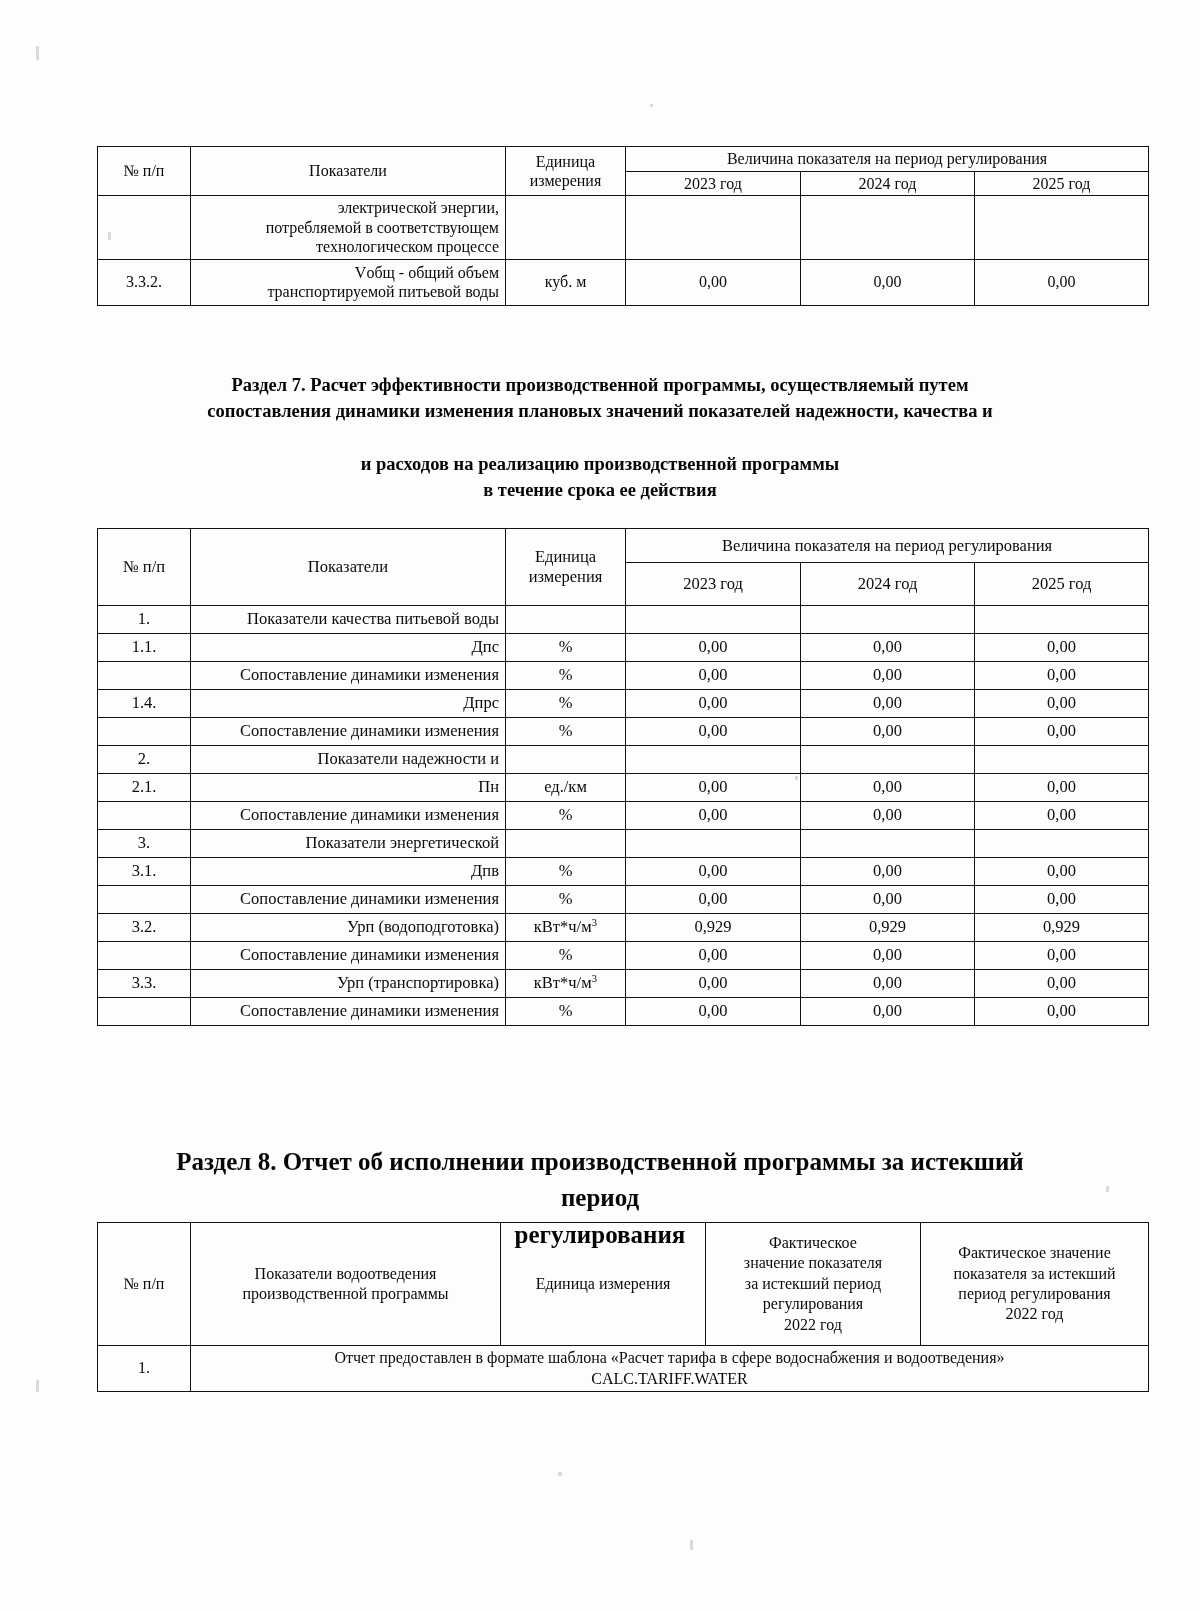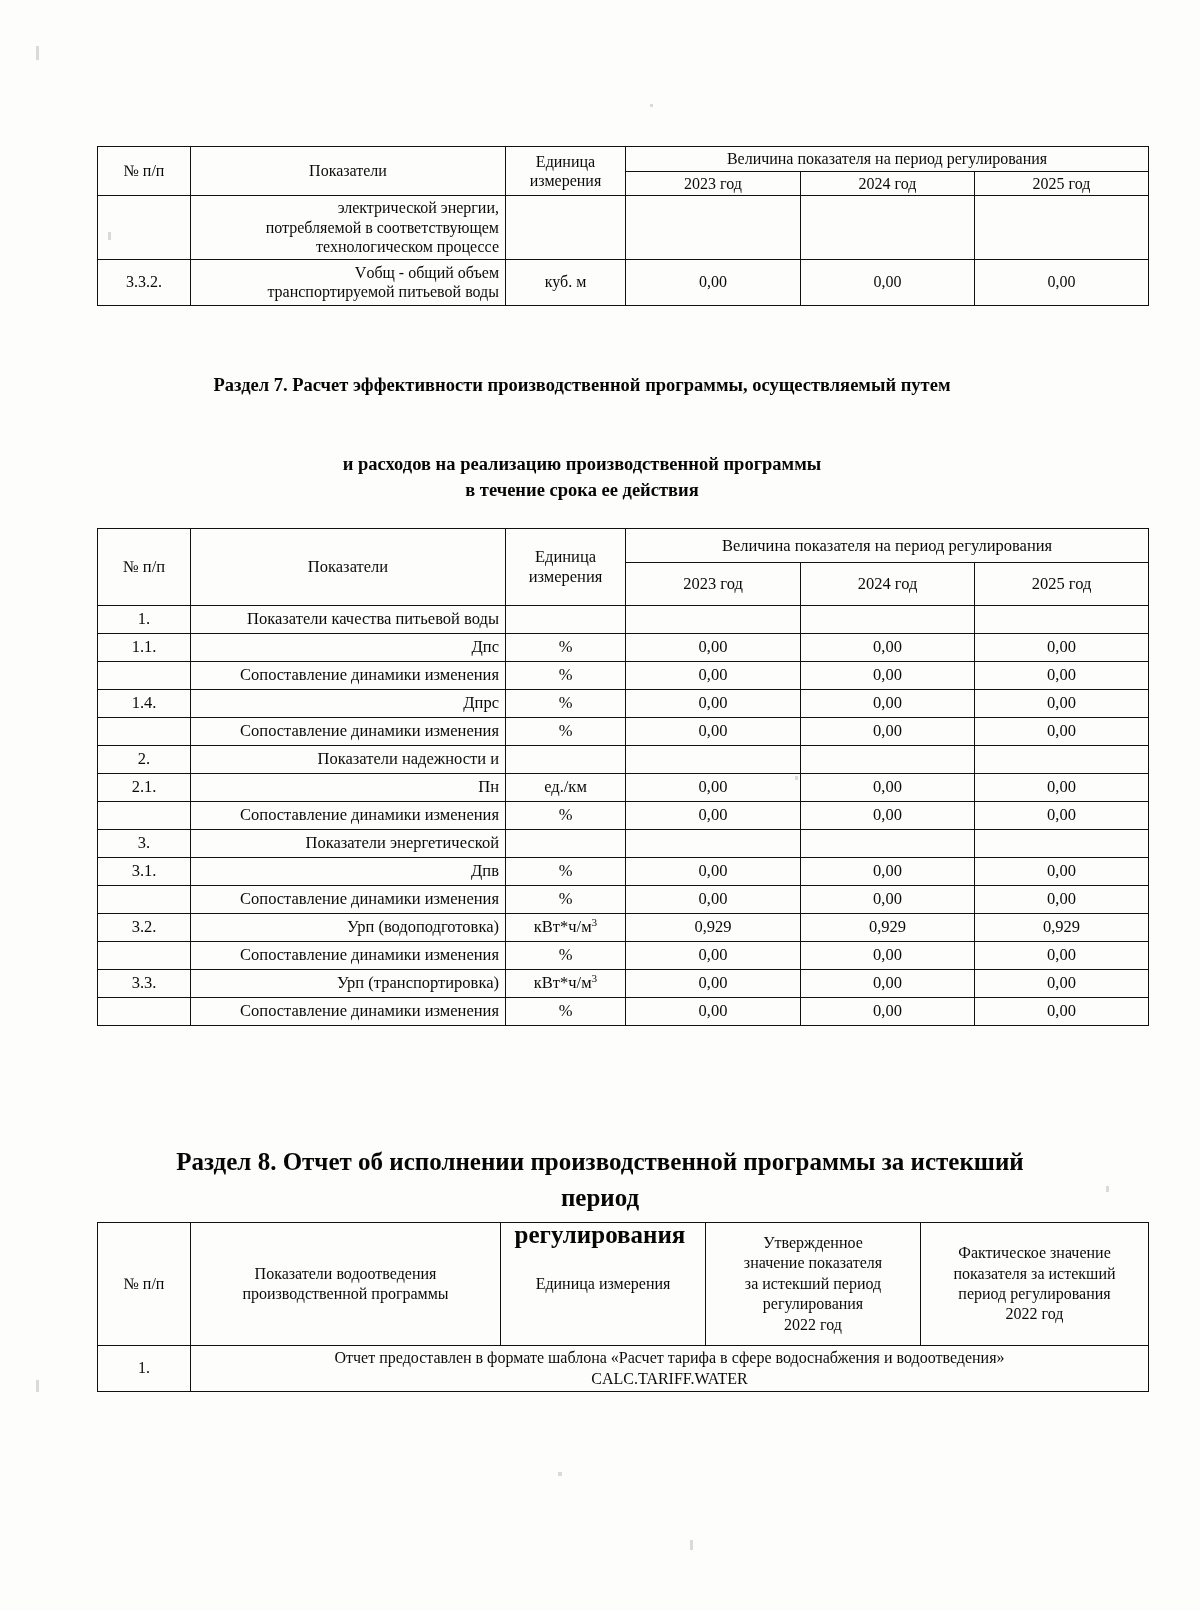--- a/index.html
+++ b/index.html
@@ -55,21 +55,21 @@
   
   .section-heading {
     position: absolute;
     text-align: center;
     font-weight: bold;
     font-size: 18.5px;
     line-height: 1.42;
     color: #060606;
   }
   #heading-7 {
-    left: 82px;
+    left: 100px;
     top: 372px;
     width: 1000px;
   }
   #heading-8 {
     left: 140px;
     top: 1144px;
     width: 920px;
     font-size: 25px;
     line-height: 1.45;
   }
@@ -157,21 +157,21 @@
         <td class="c">куб. м</td>
         <td class="c">0,00</td>
         <td class="c">0,00</td>
         <td class="c">0,00</td>
       </tr>
     </tbody>
   </table>
 
   <div class="section-heading" id="heading-7">
     <span>Раздел 7.  Расчет эффективности производственной программы, осуществляемый путем</span><br>
-    <br>
+    <span>сопоставления динамики изменения плановых значений показателей надежности, качества и</span><br>
     <br>
     <span>и расходов на реализацию производственной программы</span><br>
     <span>в течение срока ее действия</span>
   </div>
 
   <table class="doc" id="table-s7">
     <colgroup>
       <col style="width:93px">
       <col style="width:315px">
       <col style="width:120px">
@@ -333,21 +333,21 @@
     </colgroup>
     <tbody>
       <tr>
         <td class="c hdr">№ п/п</td>
         <td class="c hdr">
           <span>Показатели водоотведения</span><br>
           <span>производственной программы</span>
         </td>
         <td class="c hdr">Единица измерения</td>
         <td class="c hdr">
-          <span>Утвержденное</span><br>
+          <span>Фактическое</span><br>
           <span>значение показателя</span><br>
           <span>за истекший период</span><br>
           <span>регулирования</span><br>
           <span>2022 год</span>
         </td>
         <td class="c hdr">
           <span>Фактическое значение</span><br>
           <span>показателя за истекший</span><br>
           <span>период регулирования</span><br>
           <span>2022 год</span>

